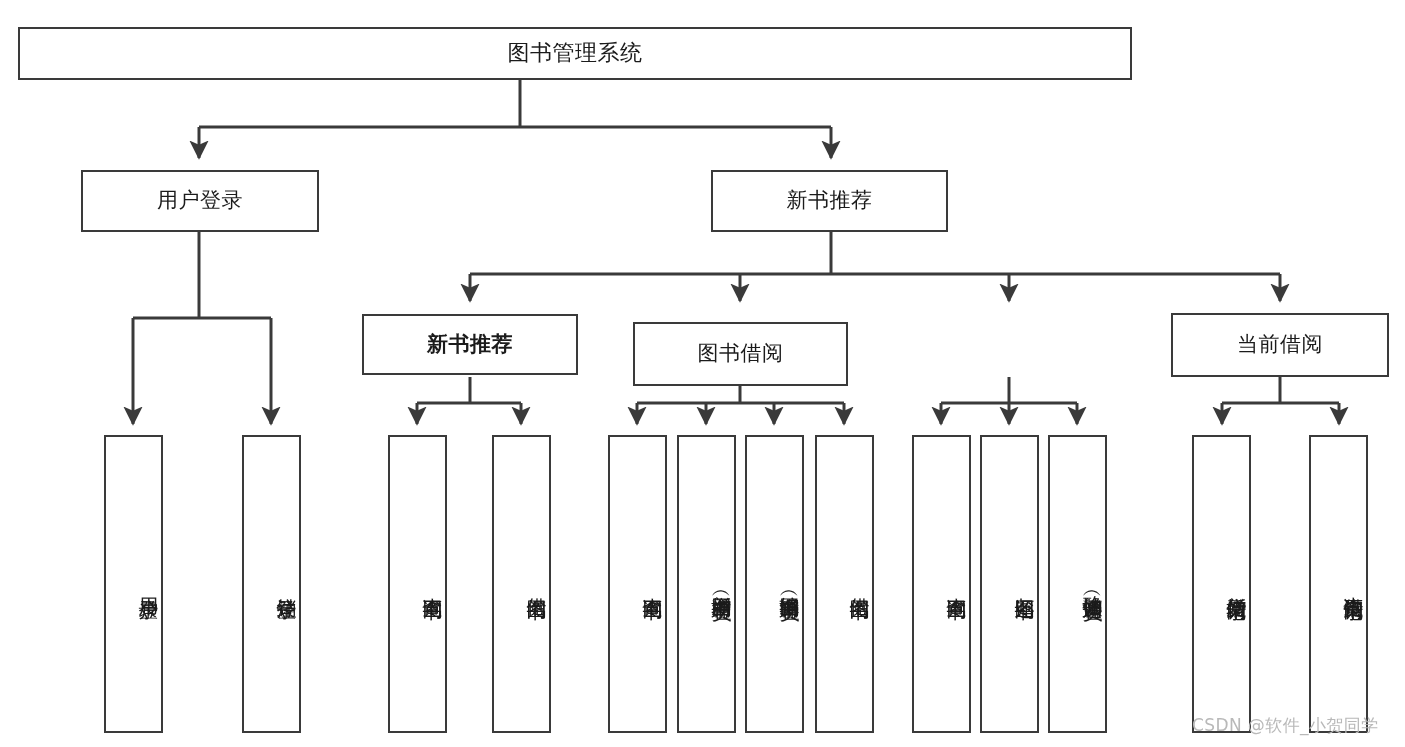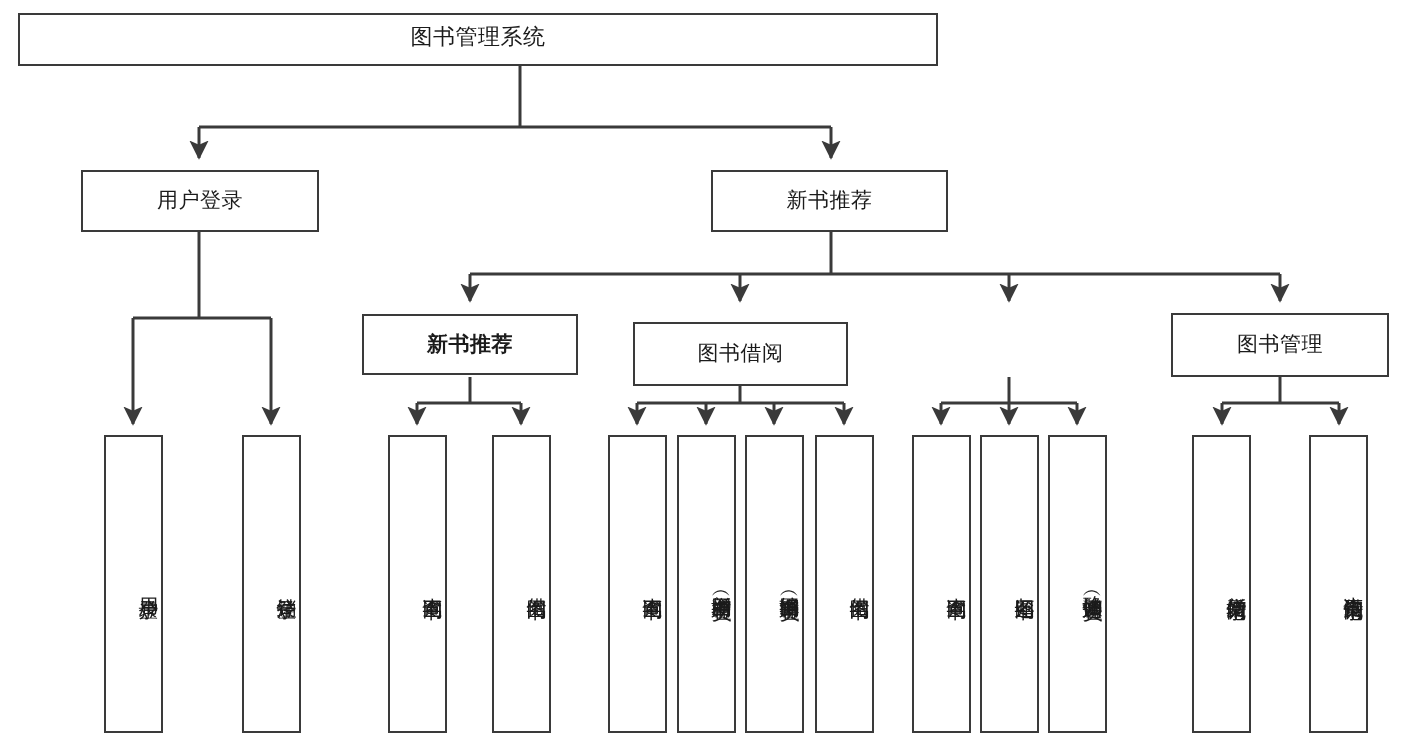--- a/index.html
+++ b/index.html
@@ -122,21 +122,21 @@
       <path d="M 1009 403 L 1009 424" marker-end="url(#arw)"></path>
       <path d="M 1077 403 L 1077 424" marker-end="url(#arw)"></path>
 
       <path d="M 1280 377 L 1280 403"></path>
       <path d="M 1222 403 L 1339 403"></path>
       <path d="M 1222 403 L 1222 424" marker-end="url(#arw)"></path>
       <path d="M 1339 403 L 1339 424" marker-end="url(#arw)"></path>
     </g>
   </svg>
 
-  <div class="node node-h node-root" style="left:18px; top:13px; width:920px; height:53px;font-family:Liberation Mono, monospace;">
+  <div class="node node-h node-root" style="left:18px; top:27px; width:1114px; height:53px;">
     <span>图书管理系统</span>
   </div>
 
   <div class="node node-h" style="left:81px; top:170px; width:238px; height:62px;">
     <span>用户登录</span>
   </div>
 
   <div class="node node-h" style="left:711px; top:170px; width:237px; height:62px;">
     <span>新书推荐</span>
   </div>
@@ -144,21 +144,21 @@
   <div class="node node-h" style="left:362px; top:314px; width:216px; height:61px;font-weight:bold;">
     <span>新书推荐</span>
   </div>
 
   <div class="node node-h" style="left:633px; top:322px; width:215px; height:64px;">
     <span>图书借阅</span>
   </div>
 
 
   <div class="node node-h" style="left:1171px; top:313px; width:218px; height:64px;">
-    <span>图书管理</span>
+    <span>当前借阅</span>
   </div>
 
   <div class="node node-v" style="left:104px; top:435px; width:59px; height:298px;">
     <span class="leaf-inner">用户登录</span>
   </div>
 
   <div class="node node-v" style="left:242px; top:435px; width:59px; height:298px;">
     <span class="leaf-inner">注销登录</span>
   </div>
 
@@ -199,14 +199,15 @@
   </div>
 
   <div class="node node-v" style="left:1192px; top:435px; width:59px; height:298px;">
     <span class="leaf-inner">新增借阅记录</span>
   </div>
 
   <div class="node node-v" style="left:1309px; top:435px; width:59px; height:298px;">
     <span class="leaf-inner">查询借阅记录</span>
   </div>
 
+  <div class="watermark">CSDN @软件_小贺同学</div>
 
 </div>
 
 </body></html>

